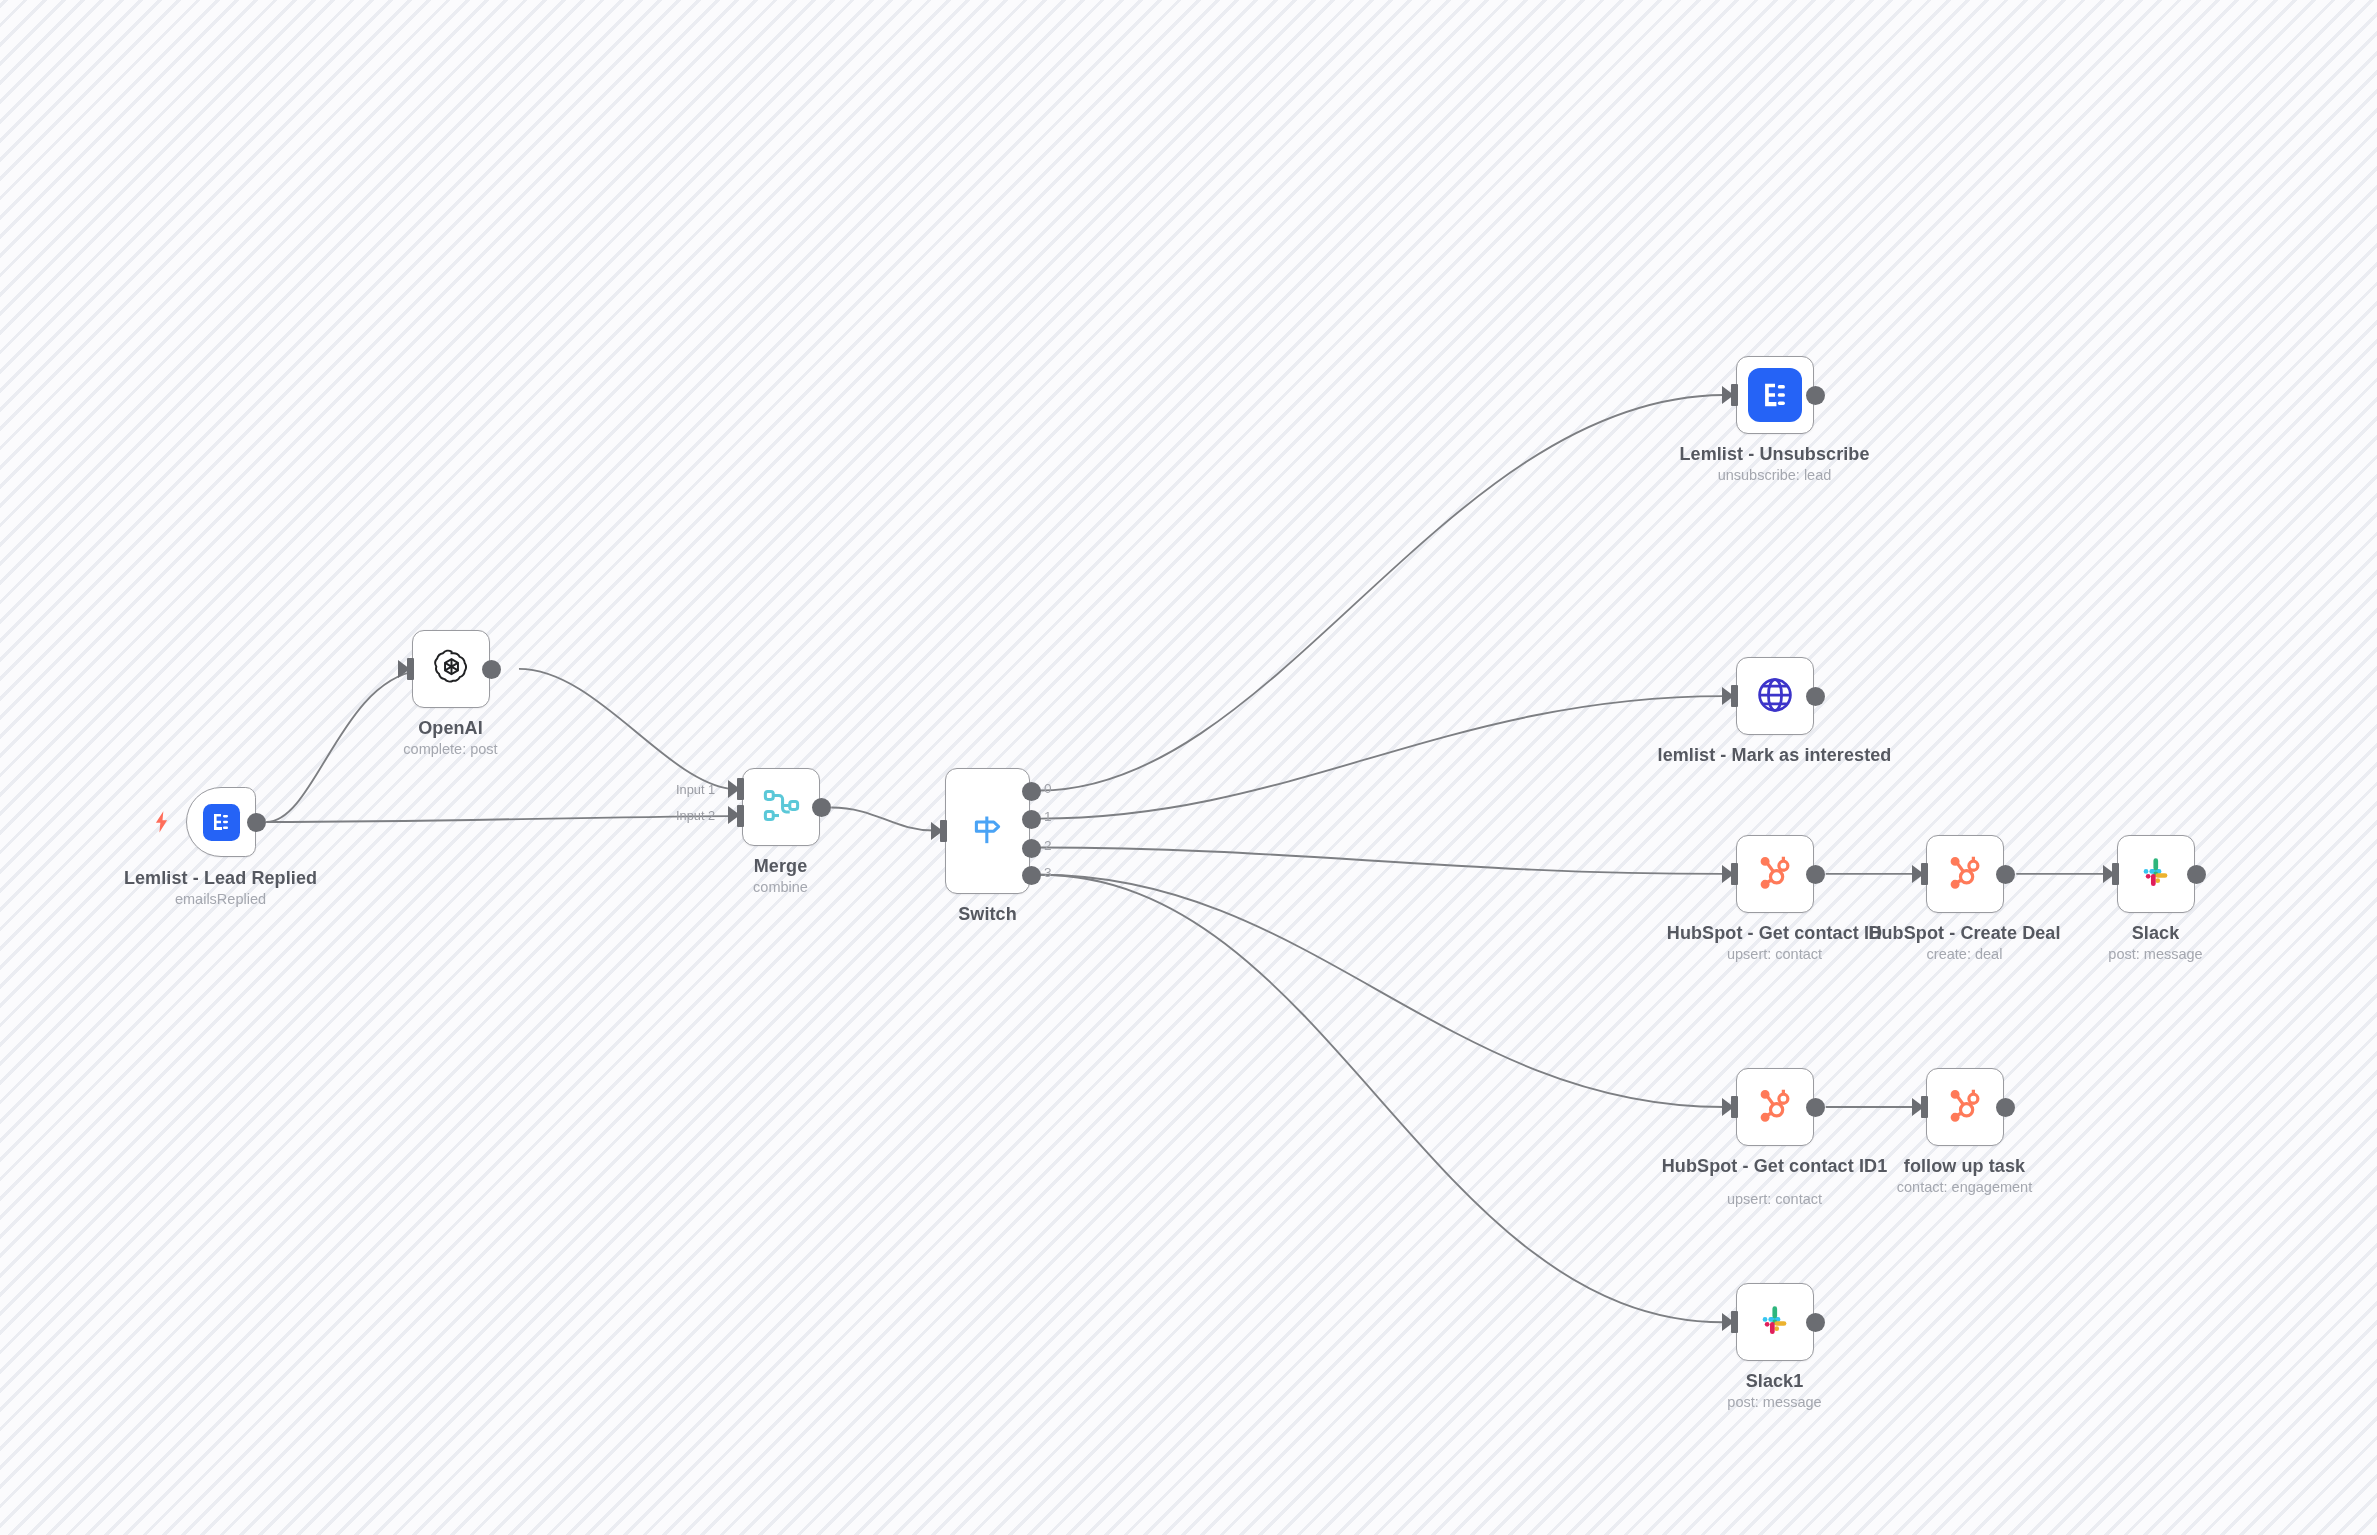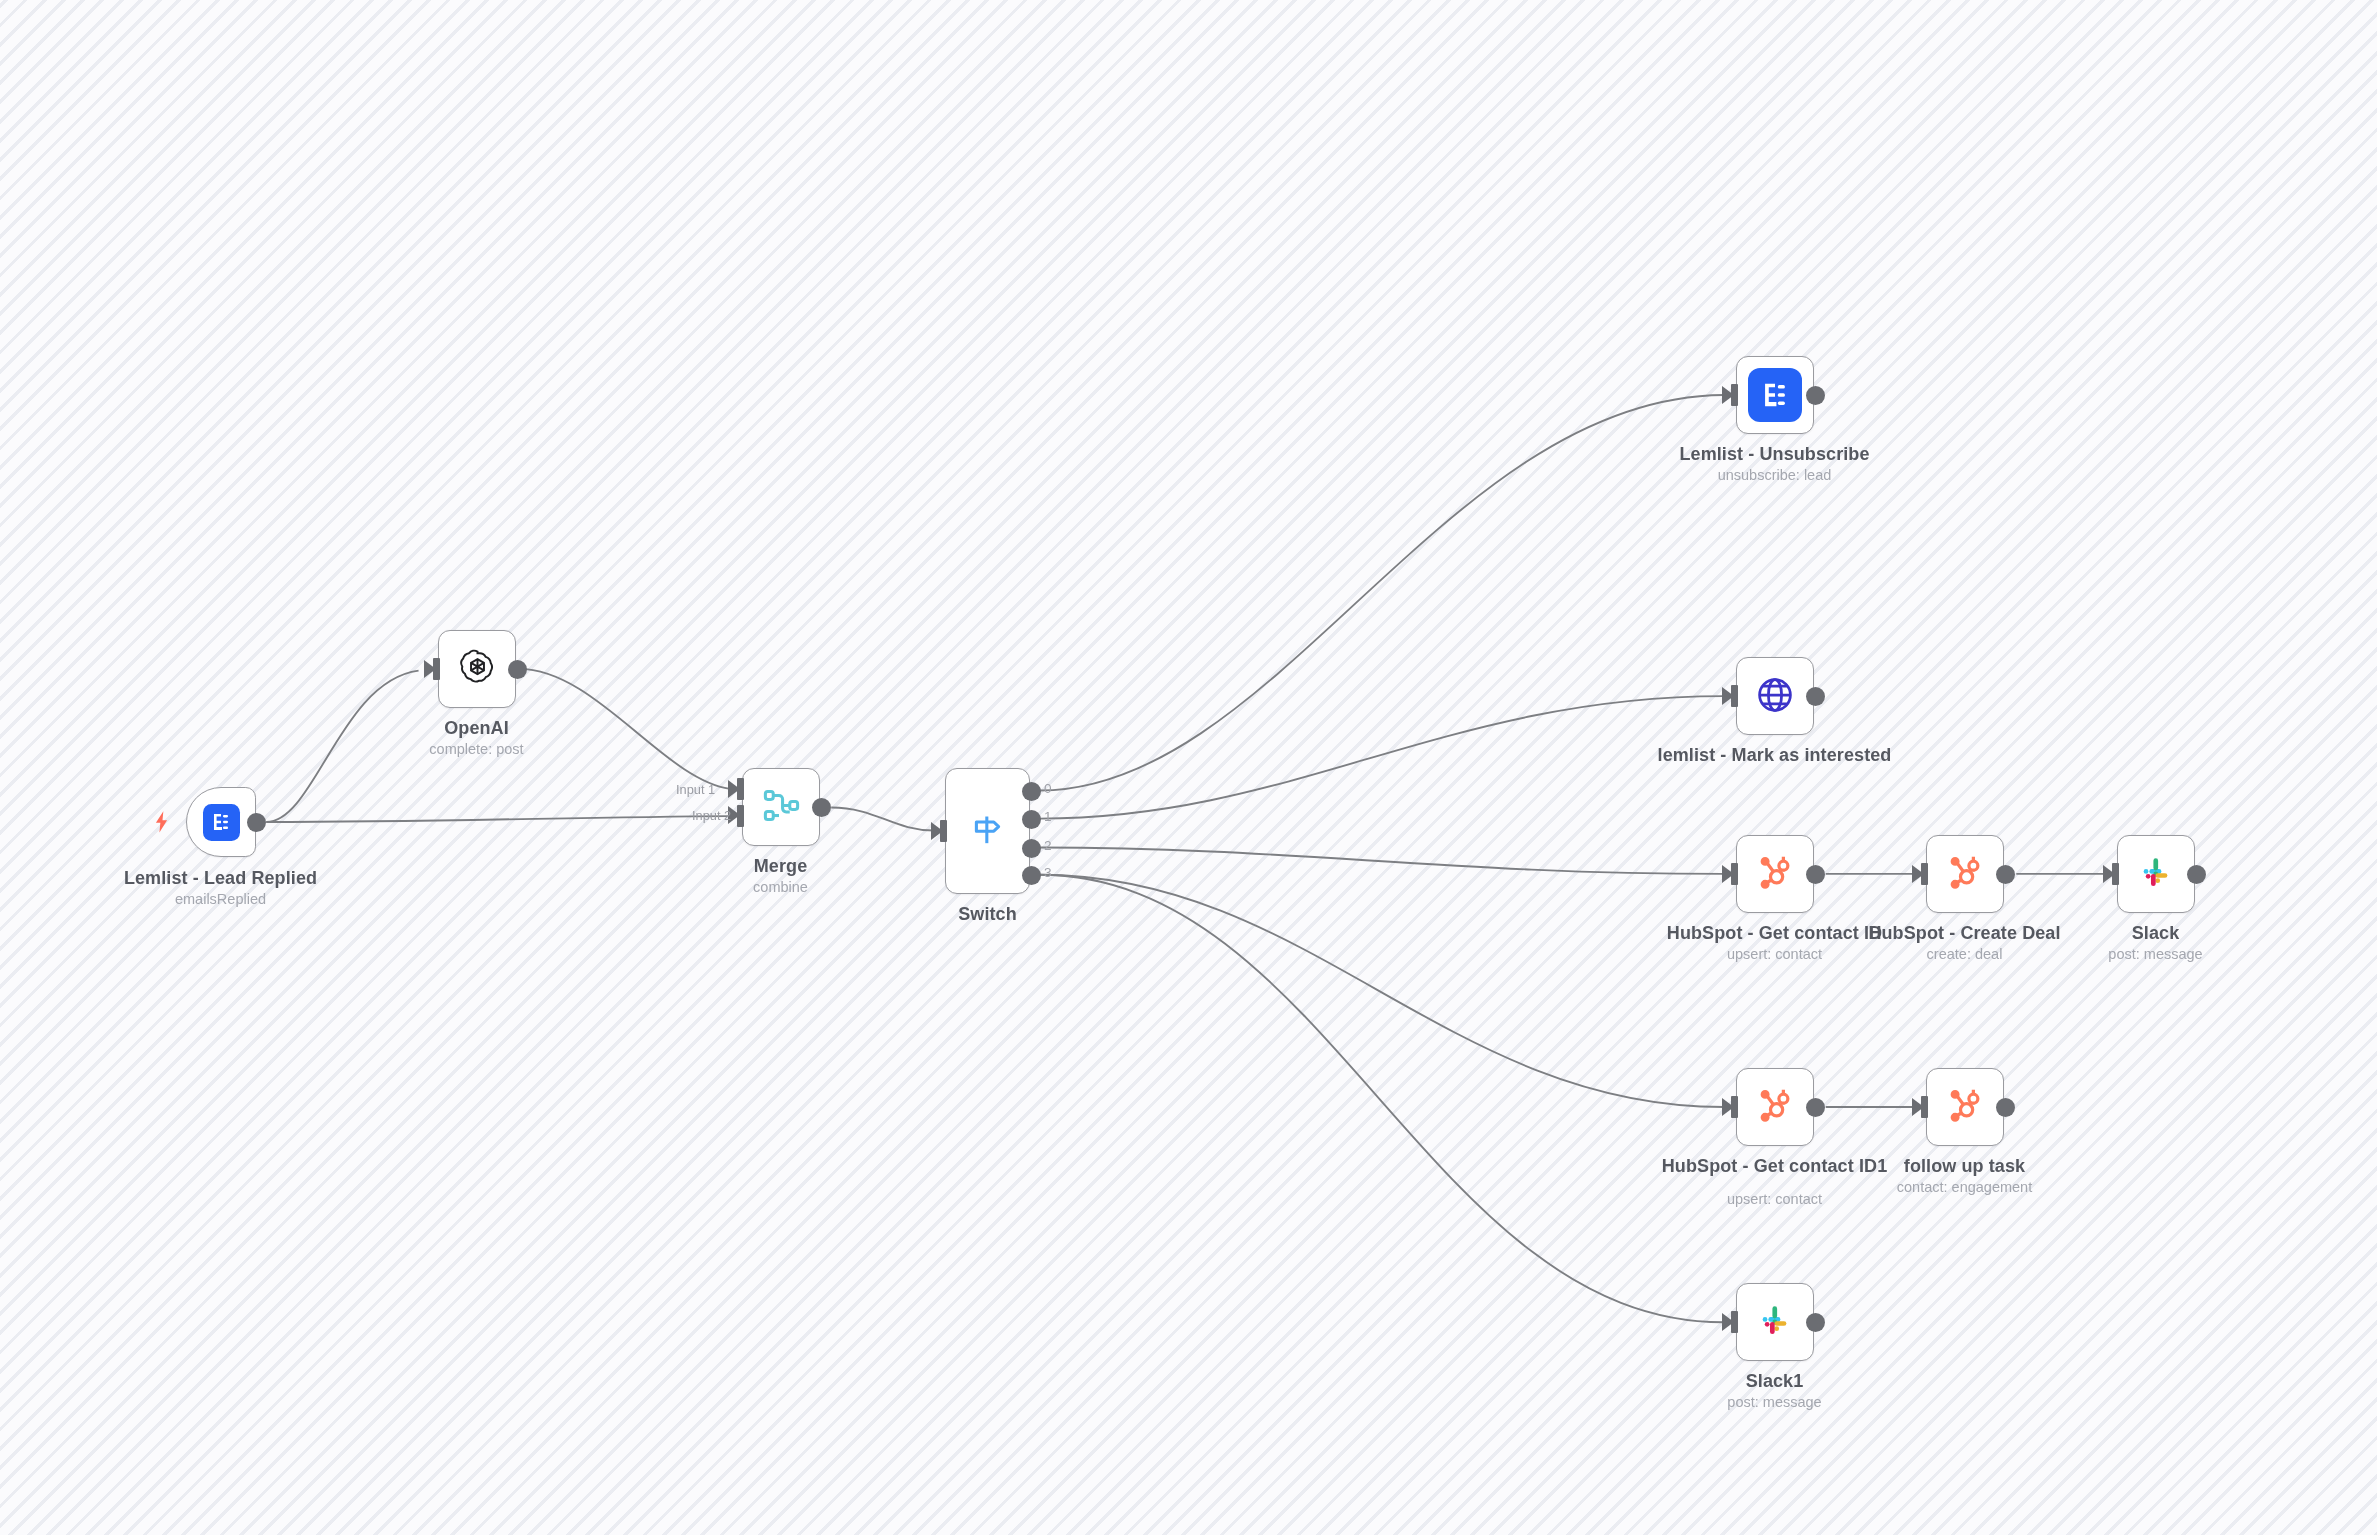--- a/index.html
+++ b/index.html
@@ -164,21 +164,21 @@
     <span class="trigger-bolt" style="left:-37px; top:22px;">
       <svg width="25.5" height="25.5" viewBox="0 0 24 24">
           <path d="M13.5 2 6.5 13h4.2L9.8 22l7.2-11.4h-4.3z" fill="#ff6d5a"></path>
         </svg>
     </span>
     <span class="port" style="left:61px; top:25.5px;"></span>
     <span class="node-label" style="left:-110px; top:81px;">Lemlist - Lead Replied</span>
     <span class="node-sublabel" style="left:-110px; top:104px;">emailsReplied</span>
   </div>
 
-  <div class="node" style="left:438px; top:630px; width:78px; height:68px;">
+  <div class="node" style="left:412px; top:630px; width:78px; height:68px;">
     <div class="node-box" style="width:78px;height:78px;">
       <span>
         <svg width="43" height="43" viewBox="0 0 24 24" fill="none" stroke="#202123" stroke-width="1.1">
           <path d="M12 3.1c-1.6-.9-3.6-.5-4.7.9-1.6.2-2.9 1.4-3.3 3-1.2 1.2-1.4 3-.5 4.4-.4 1.6.2 3.2 1.5 4.1.3 1.6 1.6 2.8 3.2 3 1.1 1.3 3 1.7 4.5.9 1.6.2 3.1-.6 3.9-2 1.5-.5 2.6-1.8 2.8-3.4.9-1.3.9-3.1 0-4.5-.2-1.6-1.3-2.9-2.8-3.4-.8-1.4-2.3-2.2-3.9-2-.2 0-.5 0-.7.0z" fill="none"></path>
           <path d="M12 7.3 15.6 9.4v4.2L12 15.7 8.4 13.6V9.4z" fill="none"></path>
           <path d="M12 7.3v8.4M8.4 9.4 15.6 13.6M15.6 9.4 8.4 13.6"></path>
         </svg>
       </span>
     </div>
     <span class="port-in" style="left:-13.6px; top:30px;"></span>
@@ -198,21 +198,21 @@
           <path d="M7.4 6.4h3.2a2 2 0 0 1 2 2v5.2a2 2 0 0 0 2 2h2M12.6 12h4"></path>
           <path d="M7.4 17.6h3.2"></path>
         </svg>
       </span>
     </div>
     <span class="port-in" style="left:-13.6px; top:12px;"></span>
     <span class="port-in-bar" style="left:-5.1px; top:10.2px;"></span>
     <span class="port-label" style="left:-66px; top:13.6px;">Input 1</span>
     <span class="port-in" style="left:-13.6px; top:38px;"></span>
     <span class="port-in-bar" style="left:-5.1px; top:37px;"></span>
-    <span class="port-label" style="left:-66px; top:40px;margin-left:16px;">Input 2</span>
+    <span class="port-label" style="left:-66px; top:40px;">Input 2</span>
     <span class="port" style="left:70px; top:30px;"></span>
     <span class="node-label" style="left:-106px; top:88px;">Merge</span>
     <span class="node-sublabel" style="left:-106px; top:111px;text-align:center;">combine</span>
   </div>
 
   <div class="node" style="left:945px; top:768px; width:85px; height:126px;">
     <div class="node-box" style="width:85px;height:126px;">
       <span>
         <svg width="41" height="41" viewBox="0 0 24 24" fill="none" stroke="#4aa3f5" stroke-width="1.8" stroke-linejoin="round">
           <path d="M5.5 7.6h10.2l2.8 2.7-2.8 2.7H5.5z"></path>

